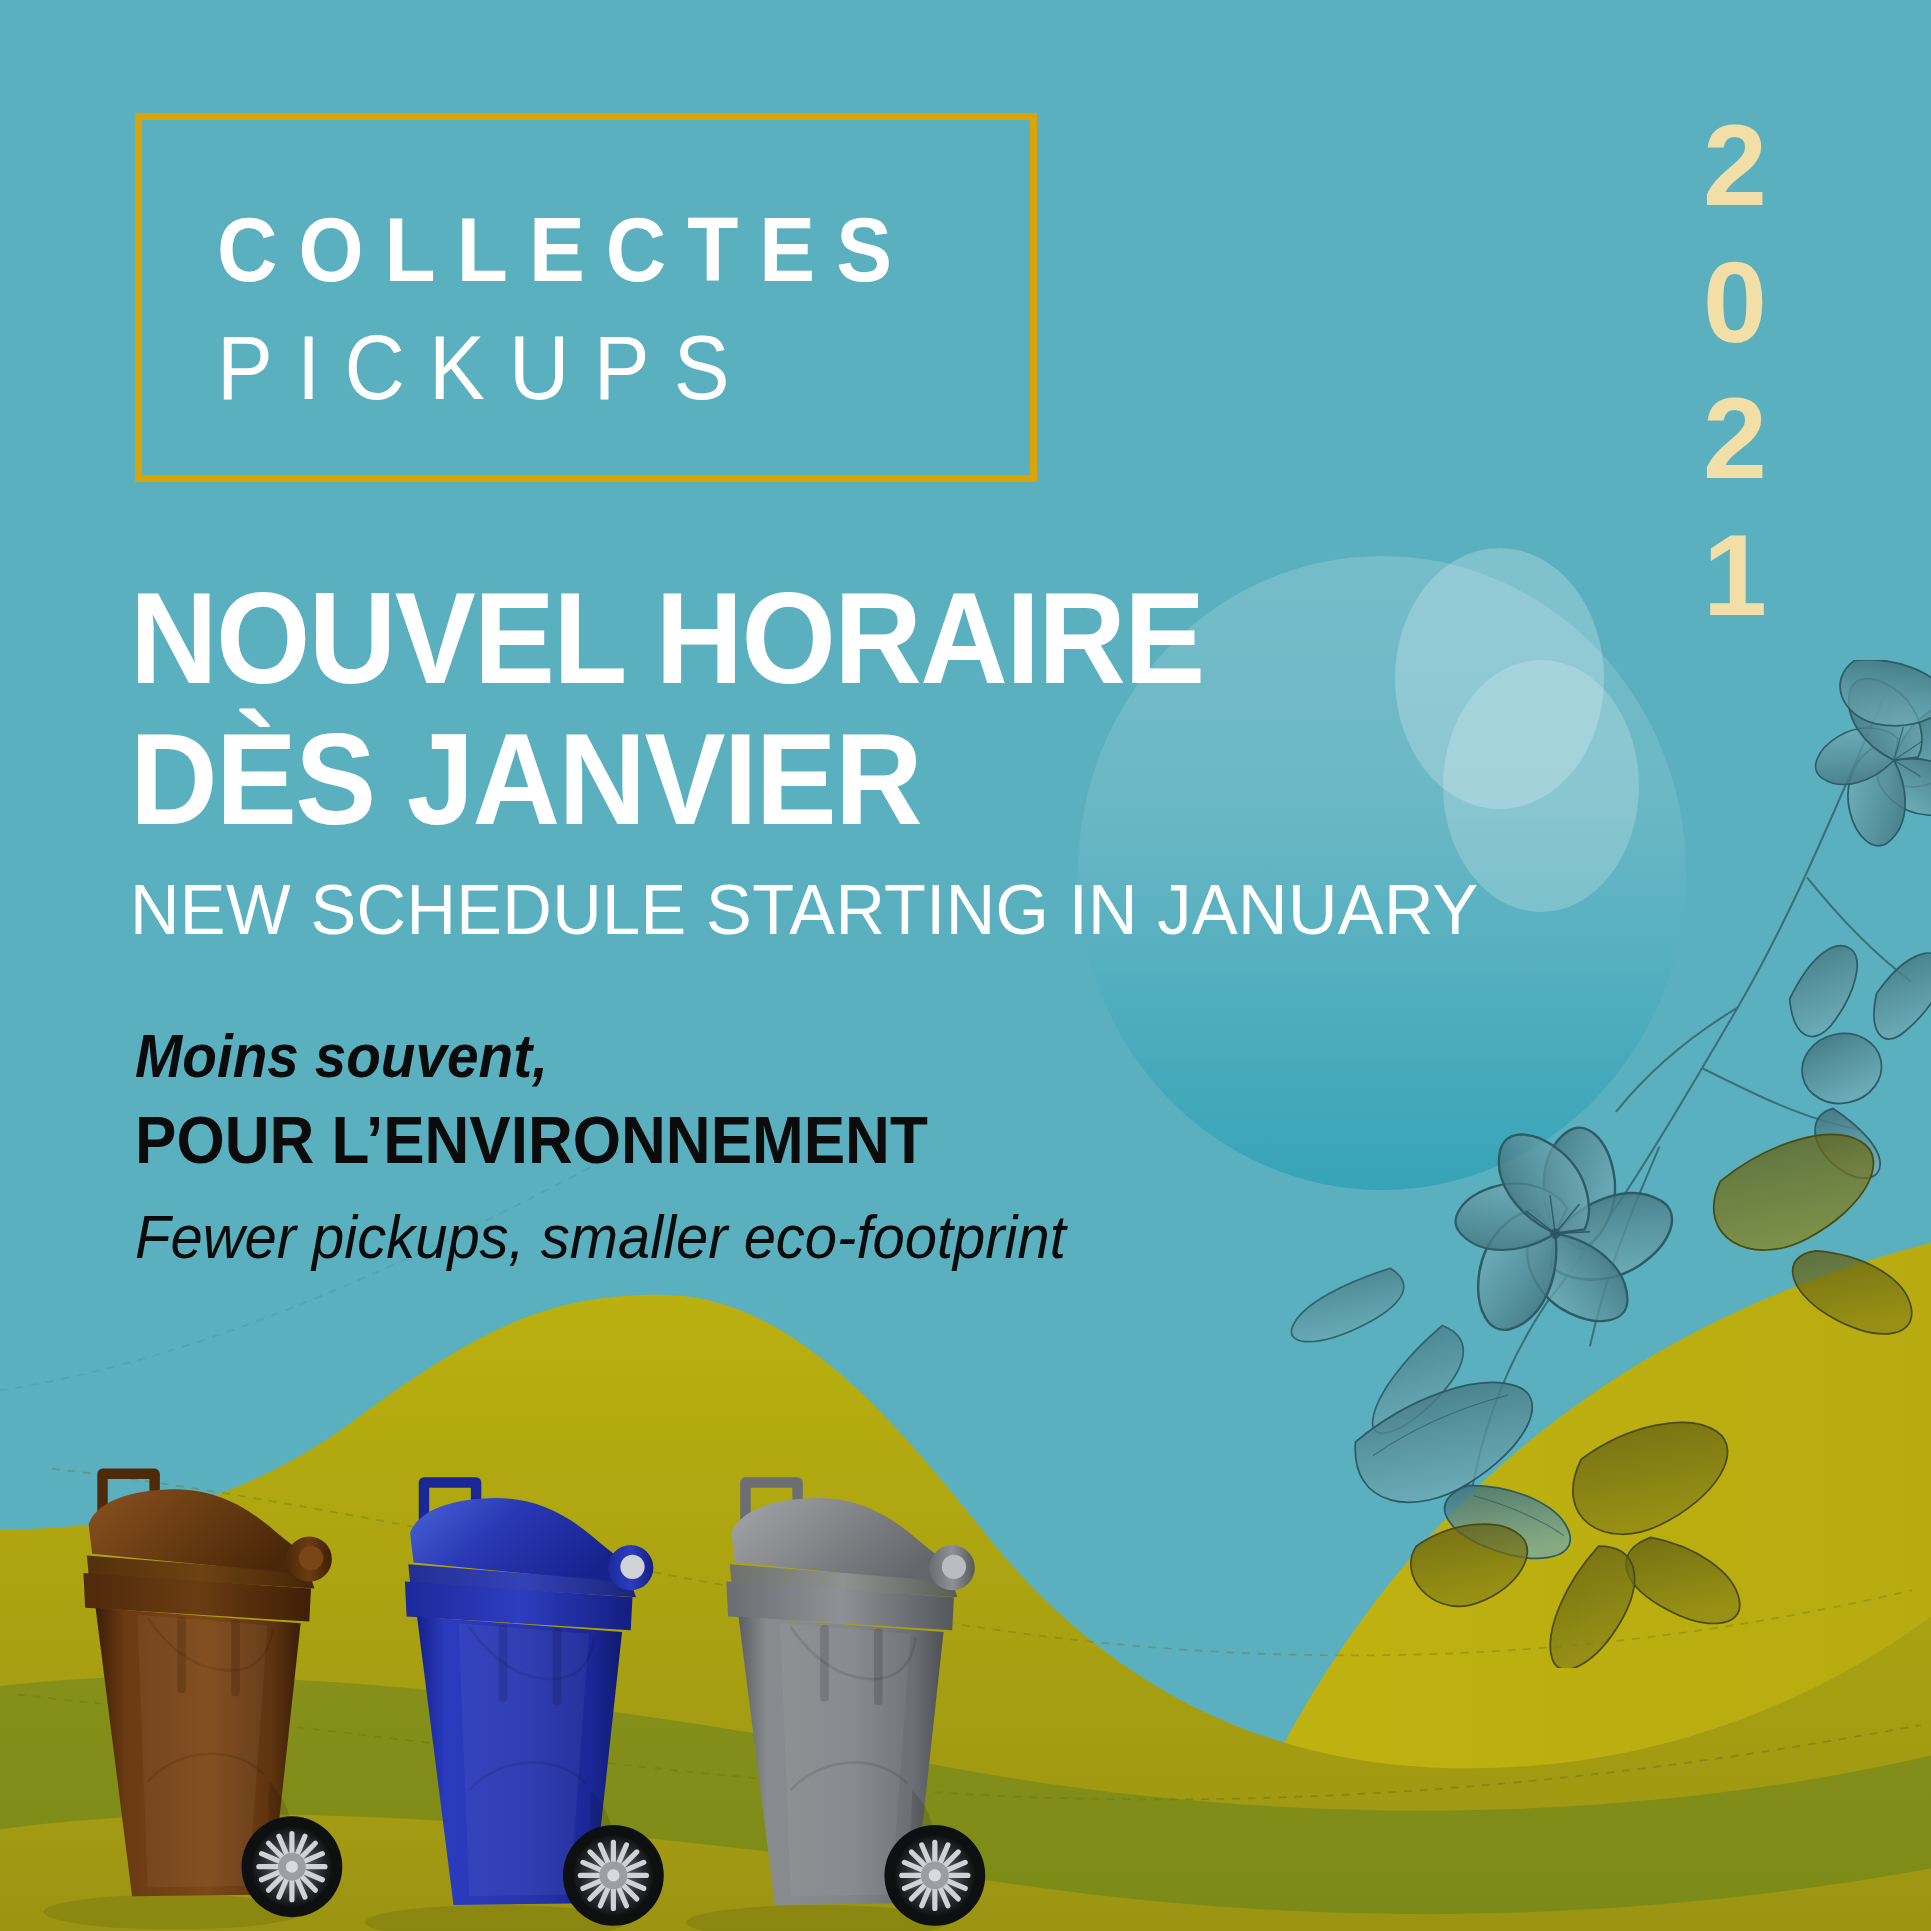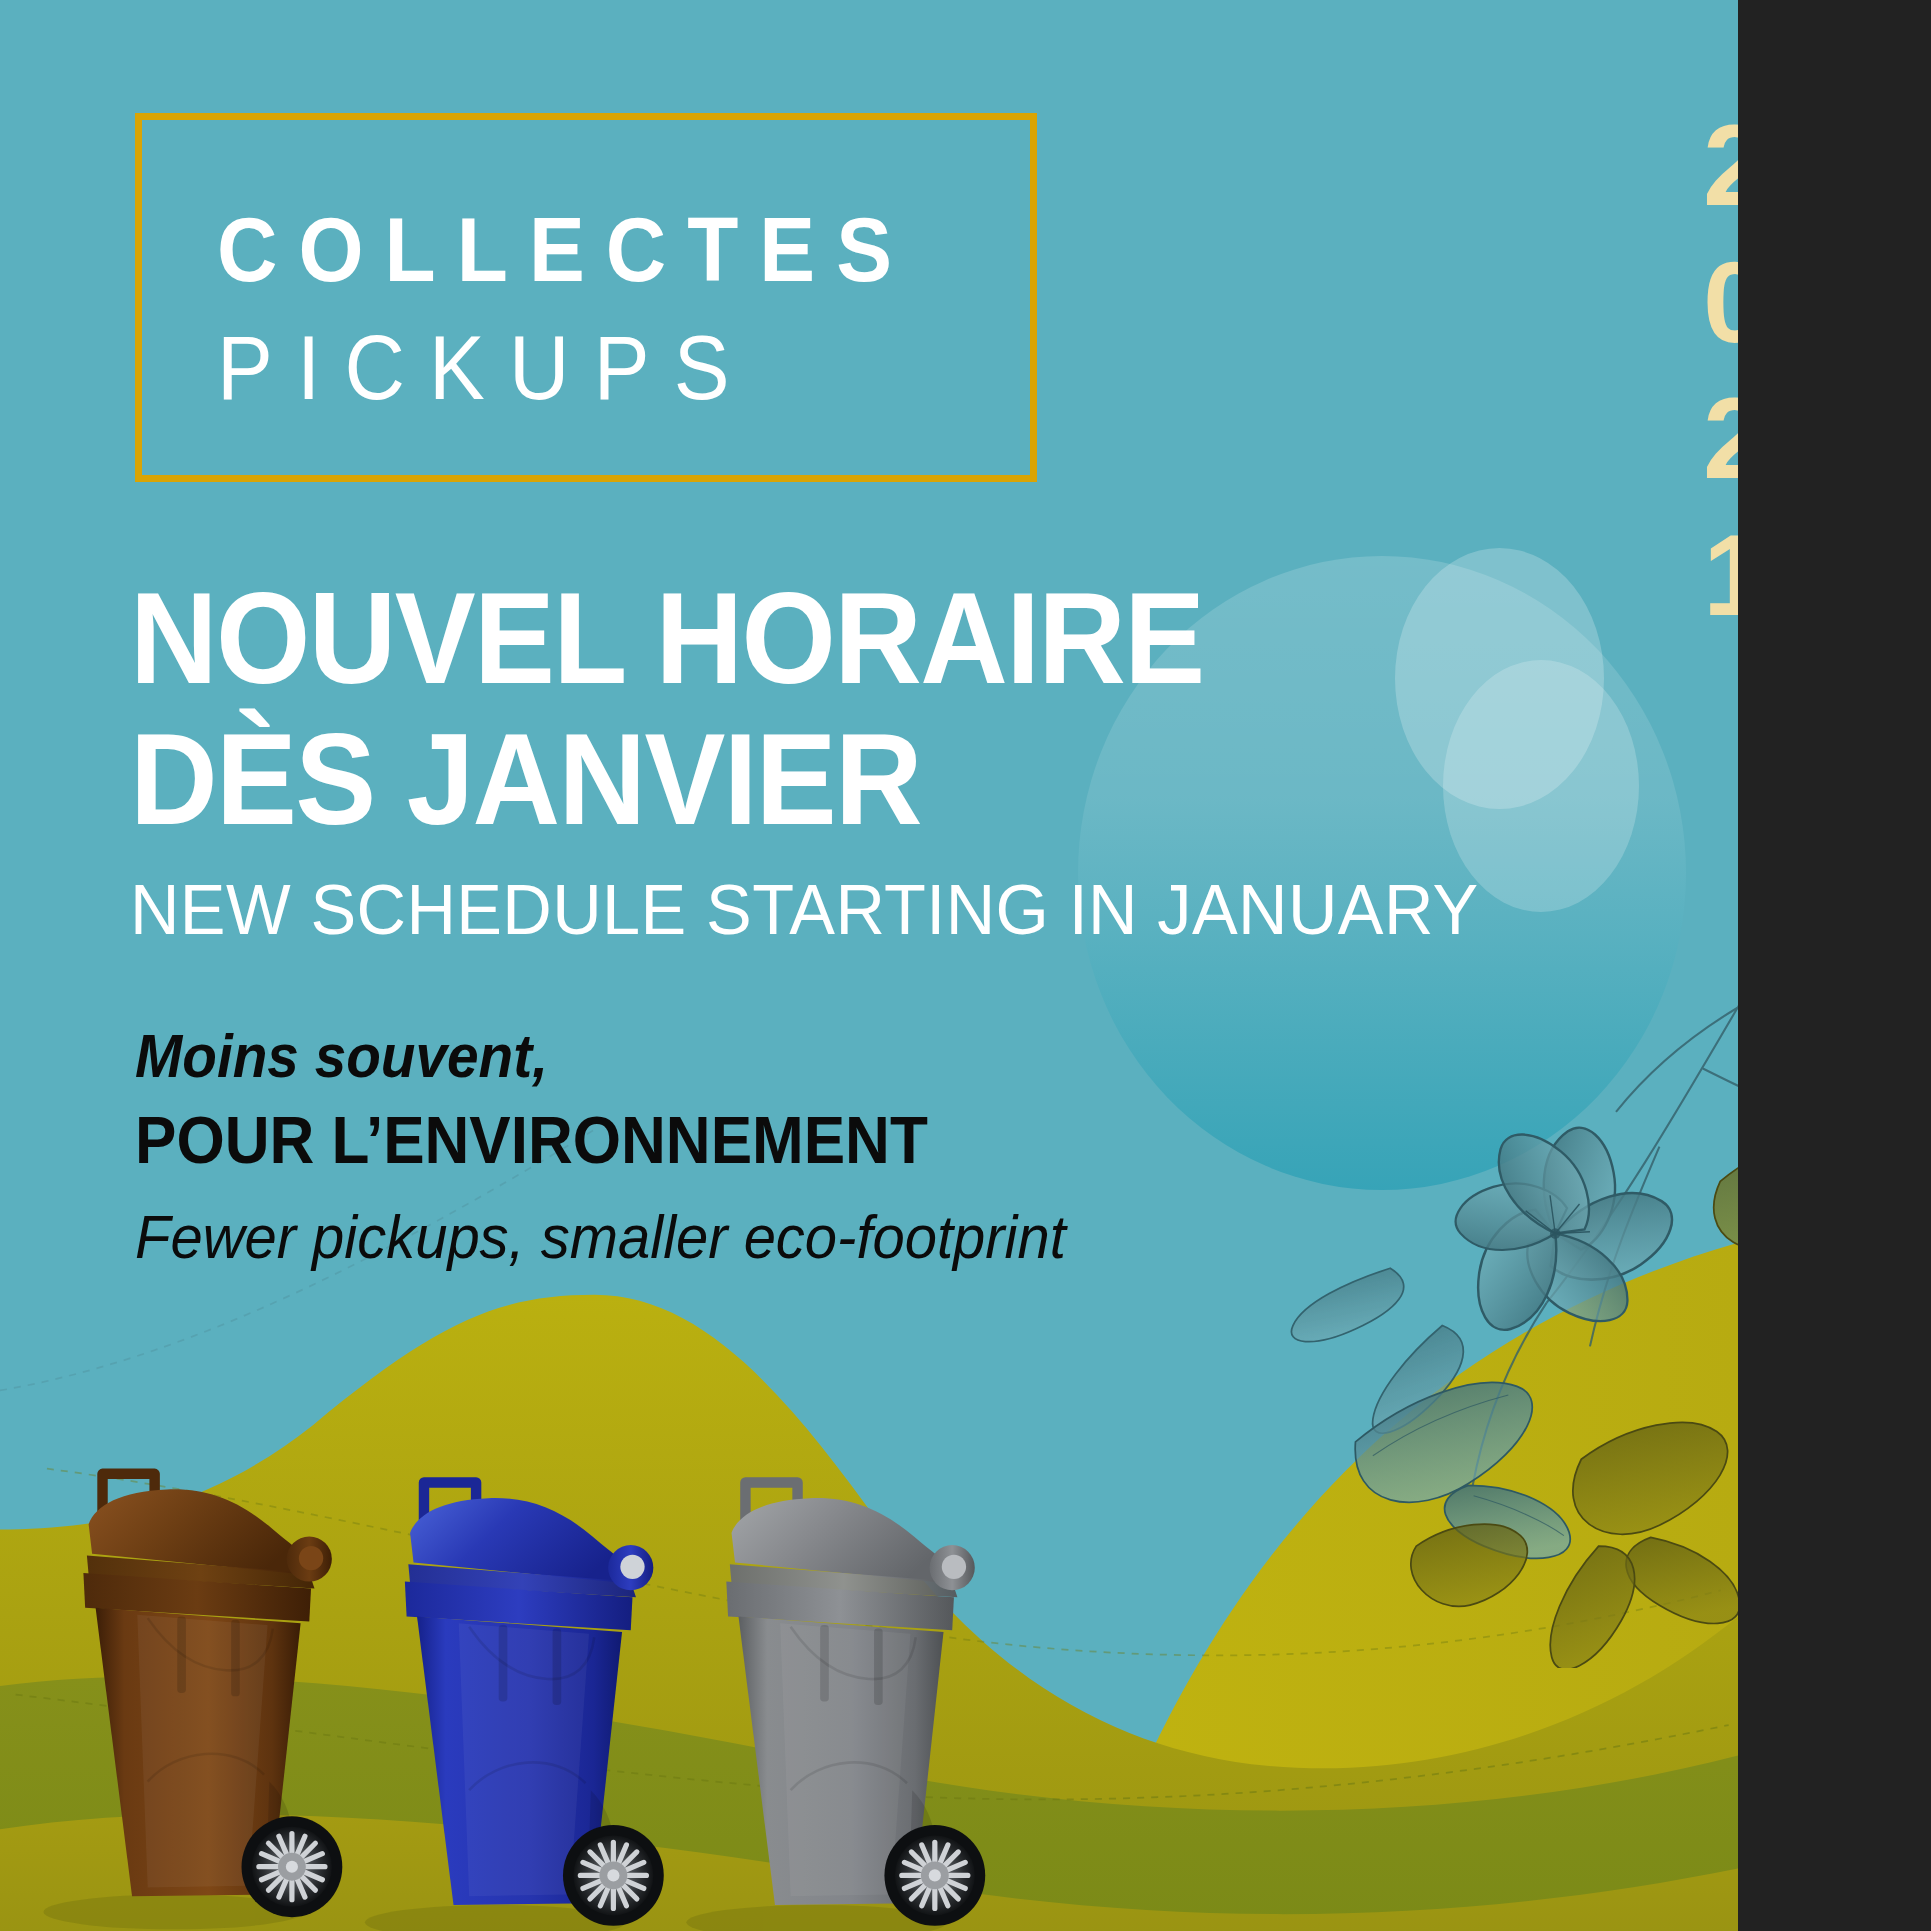--- a/index.html
+++ b/index.html
@@ -1,18 +1,18 @@
 <!DOCTYPE html>
 <html style="font-size:14px"><head>
 <meta charset="utf-8">
 <style>
   html,body{margin:0;padding:0;background:#222;}
   #poster{
     position:relative;
-    width:1738px;height:1931px;
+    width:1931px;height:1931px;
     overflow:hidden;
     background:#5BB0BF;
     font-family:"Liberation Sans", sans-serif;
   }
   #poster *{box-sizing:border-box;}
 
   .layer{position:absolute;top:0;left:0;width:100%;height:100%;}
 
   
   .bubble-main{

